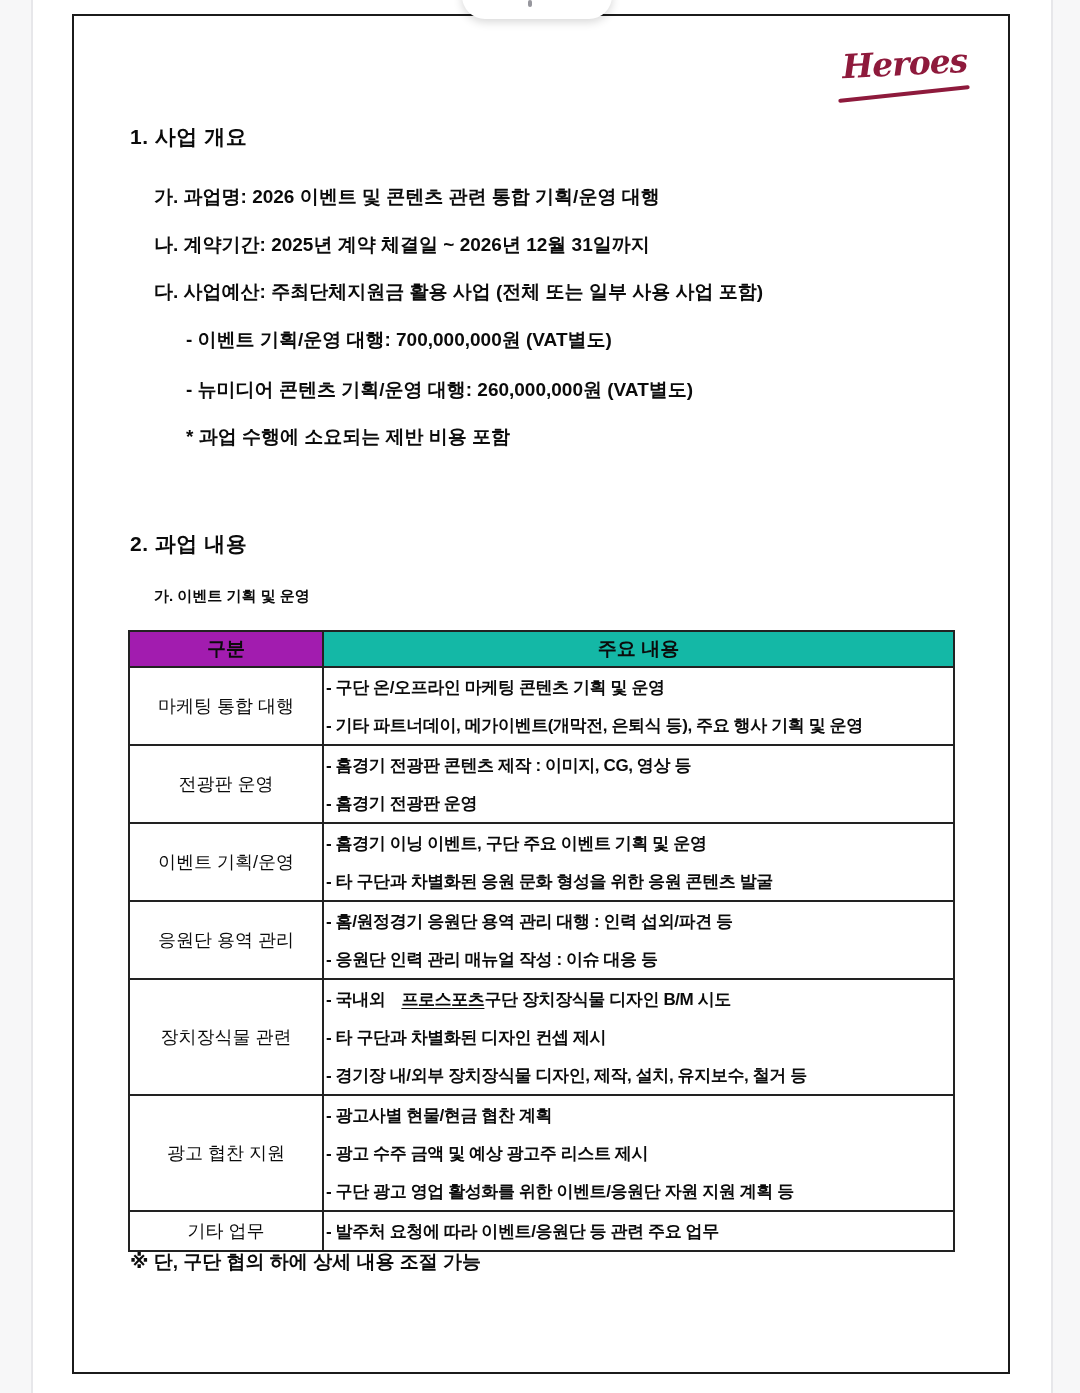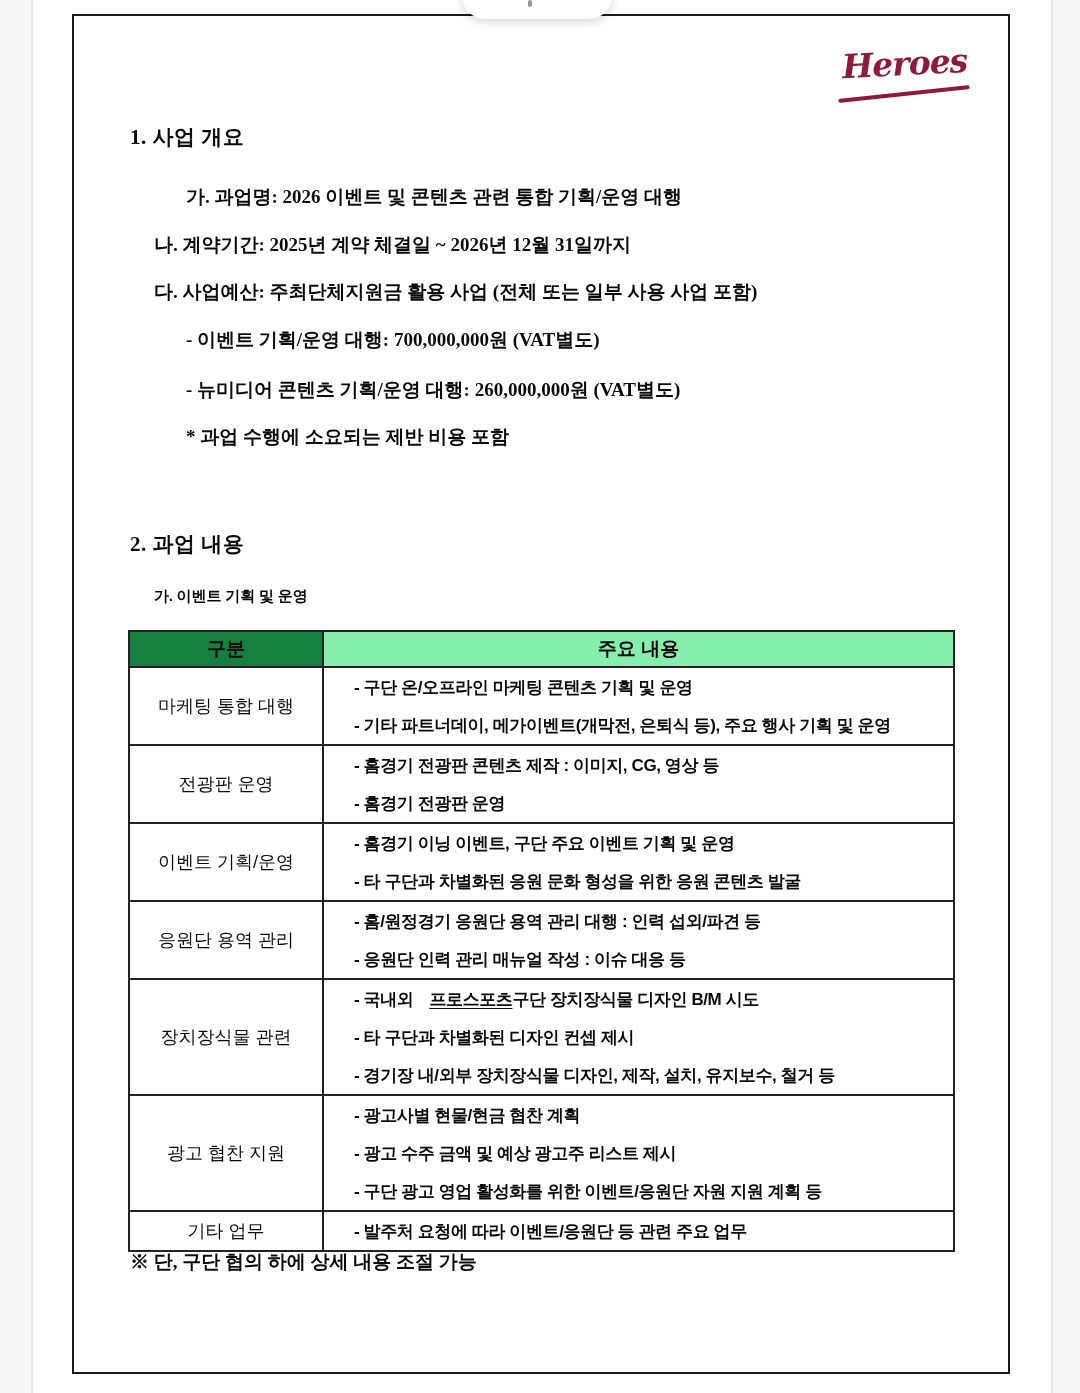--- a/index.html
+++ b/index.html
@@ -59,21 +59,21 @@
     transform: rotate(-3deg);
   }
   .logo-swoosh {
     position: absolute;
     left: -4px; bottom: 4px;
     width: 132px; height: 4px;
     border-radius: 3px;
     transform: rotate(-6deg);
   }
 
-  .abs { position: absolute; white-space: nowrap; font-family: Liberation Serif, serif; }
+  .abs { position: absolute; white-space: nowrap; }
   .sec-title  { font-size: 21px; font-weight: 700; letter-spacing: 0.5px; }
   .item-line  { font-size: 19px; font-weight: 700; }
   .sub-line   { font-size: 19px; font-weight: 700; }
   .note-line  { font-size: 19px; font-weight: 700; }
   .sub-title  { font-size: 15px; font-weight: 700; }
   .footnote   { font-size: 19px; font-weight: 700; }
 
   table.task-table {
     position: absolute;
     left: 54px; top: 614px;
@@ -89,21 +89,21 @@
     height: 32px;
     font-size: 19px;
     font-weight: 700;
     text-align: center;
   }
   td.cat {
     text-align: center;
     font-size: 18px;
     font-weight: 400;
   }
-  td.det { padding: 0 8px 0 30px; }
+  td.det { padding: 0 8px 0 2px; }
   td.det .line {
     height: 38px;
     display: flex;
     align-items: center;
     font-size: 17px;
     font-weight: 700;
     letter-spacing: -0.4px;
     white-space: nowrap;
     overflow: hidden;
   }
@@ -121,40 +121,40 @@
 
 <div class="page-box">
 
   <div class="logo">
     <span class="logo-text" style="color: rgb(142, 26, 60);">Heroes</span>
     <span class="logo-swoosh" style="background: rgb(142, 26, 60);"></span>
   </div>
 
   <div class="abs sec-title" style="left:56px; top:107px;">1. 사업 개요</div>
 
-  <div class="abs item-line" style="left:80px; top:168px;margin-left:32px;">가. 과업명: 2026 이벤트 및 콘텐츠 관련 통합 기획/운영 대행</div>
+  <div class="abs item-line" style="left:80px; top:168px;">가. 과업명: 2026 이벤트 및 콘텐츠 관련 통합 기획/운영 대행</div>
   <div class="abs item-line" style="left:80px; top:216px;">나. 계약기간: 2025년 계약 체결일 ~ 2026년 12월 31일까지</div>
   <div class="abs item-line" style="left:80px; top:263px;">다. 사업예산: 주최단체지원금 활용 사업 (전체 또는 일부 사용 사업 포함)</div>
 
   <div class="abs sub-line" style="left:112px; top:311px;">- 이벤트 기획/운영 대행: 700,000,000원 (VAT별도)</div>
   <div class="abs sub-line" style="left:112px; top:361px;">- 뉴미디어 콘텐츠 기획/운영 대행: 260,000,000원 (VAT별도)</div>
   <div class="abs note-line" style="left:112px; top:408px;">* 과업 수행에 소요되는 제반 비용 포함</div>
 
   <div class="abs sec-title" style="left:56px; top:514px;">2. 과업 내용</div>
   <div class="abs sub-title" style="left:80px; top:571px;">가. 이벤트 기획 및 운영</div>
 
   <table class="task-table">
     <colgroup>
       <col style="width:194px">
       <col style="width:631px">
     </colgroup>
     <thead>
       <tr style="height:36px;">
-        <th style="background: #15803d;">구분</th>
-        <th style="background: #86efac;">주요 내용</th>
+        <th style="background: #a21caf;">구분</th>
+        <th style="background: #14b8a6;">주요 내용</th>
       </tr>
     </thead>
     <tbody>
         <tr style="height: 76px;">
           <td class="cat">마케팅 통합 대행</td>
           <td class="det">
             <div class="line">- 구단 온/오프라인 마케팅 콘텐츠 기획 및 운영</div>
             <div class="line">- 기타 파트너데이, 메가이벤트(개막전, 은퇴식 등), 주요 행사 기획 및 운영</div>
           </td>
         </tr>

